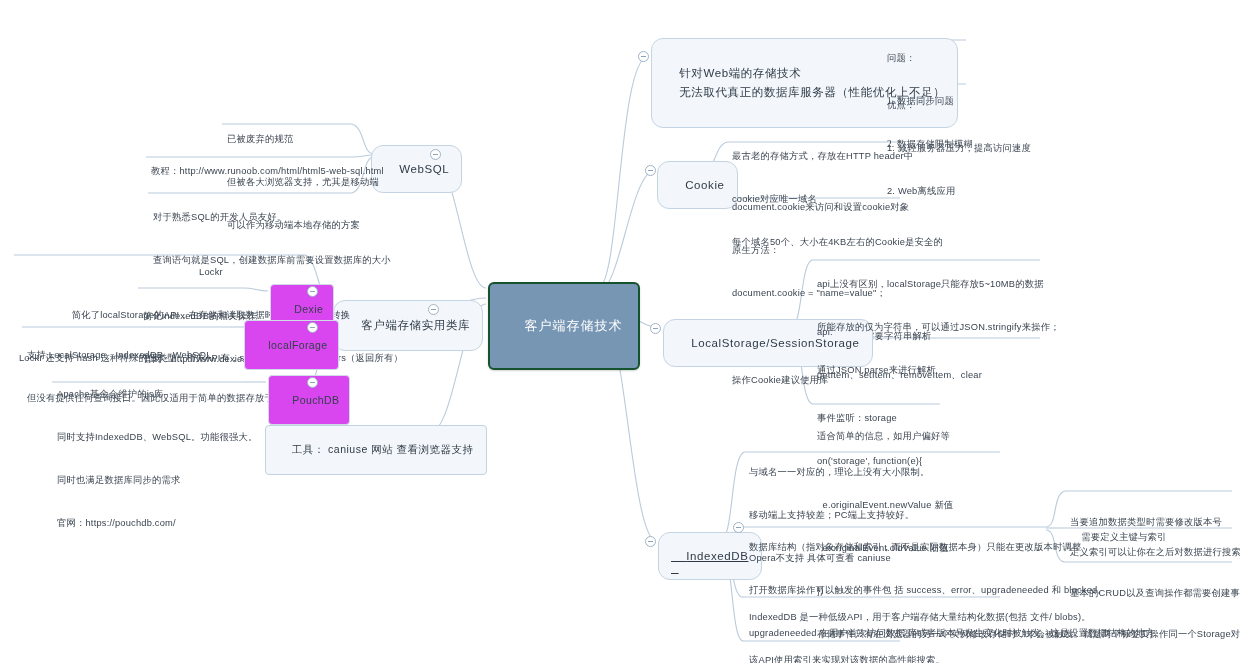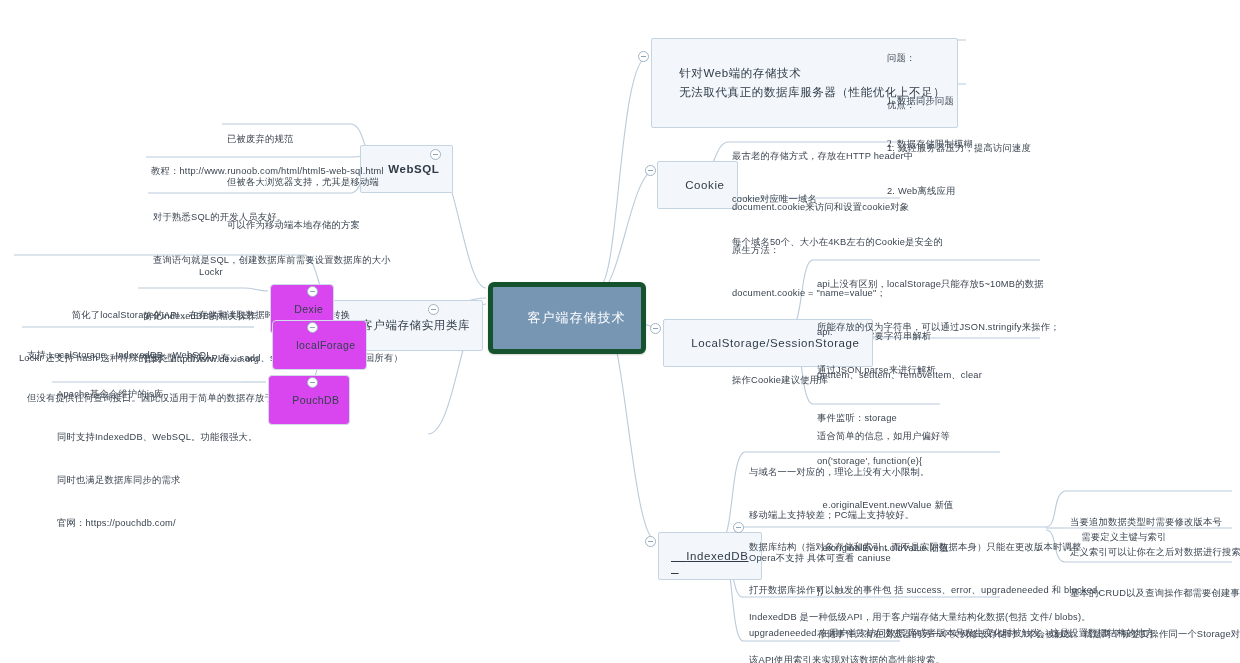--- a/index.html
+++ b/index.html
@@ -11,32 +11,32 @@
     position:relative;
   }
   #canvas{position:absolute;inset:0;width:1240px;height:663px;}
   .lines{position:absolute;left:0;top:0;width:1240px;height:663px;pointer-events:none;}
 
   
   .node{position:absolute;box-sizing:border-box;white-space:pre;}
 
   .root{
     background:#7796b4;
-    border:5px solid #14532d;
+    border:2px solid #14532d;
     border-radius:6px;
     color:#ffffff;
     font-size:13px;
-    padding:7px 16px;
+    padding:18px 16px;
     letter-spacing:1px;
     box-shadow:0 1px 2px rgba(0,0,0,.18);
   }
   .branch{
     background:#f3f7fb;
     border:1px solid #c5d4e2;
-    border-radius:2px;
+    border-radius:12px;
     color:#2f3a45;
     font-size:11.5px;
     padding:5px 12px;
     letter-spacing:.6px;
   }
   .sub{
     background:#d946ef;
     border:1px solid #cfdbe6;
     border-radius:4px;
     color:#33404c;
@@ -250,21 +250,21 @@
 
   <div class="node leaf" style="left:746px;top:579px;">
     <span class="ln">IndexedDB 是一种低级API，用于客户端存储大量结构化数据(包括 文件/ blobs)。</span>
     <span class="ln">该API使用索引来实现对该数据的高性能搜索。</span>
     
   </div>
   <div class="node leaf" style="left:746px;top:635px;">
     
   </div>
 
-  <div class="node branch" style="left:360px;top:145px;font-weight:bold;">
+  <div class="node branch" style="left:371px;top:145px;">
     <span>WebSQL</span>
   </div>
   <div class="knob" style="left:430px;top:149px;"></div>
 
   <div class="node leaf" style="left:224px;top:101px;">
     <span class="ln">已被废弃的规范</span>
     <span class="ln">但被各大浏览器支持，尤其是移动端</span>
     <span class="ln">可以作为移动端本地存储的方案</span>
   </div>
   <div class="node leaf" style="left:148px;top:133px;">
@@ -288,34 +288,37 @@
 
   <div class="node sub" style="left:270px;top:284px;">
     <span>Dexie</span>
   </div>
   <div class="knob" style="left:307px;top:286px;"></div>
   <div class="node leaf" style="left:140px;top:278px;">
     <span class="ln">简化indexedDB的相关操作</span>
     <span class="ln">官网：http://www.dexie.org</span>
   </div>
 
-  <div class="node sub" style="left:272px;top:320px;">
+  <div class="node sub" style="left:244px;top:320px;">
     <span>localForage</span>
   </div>
   <div class="knob" style="left:307px;top:322px;"></div>
   <div class="node leaf" style="left:24px;top:317px;">
     <span class="ln">支持 LocalStorage、IndexedDB、WebSQL</span>
     <span class="ln">但没有提供任何查询接口。因此仅适用于简单的数据存放于读取</span>
   </div>
 
   <div class="node sub" style="left:268px;top:375px;">
     <span>PouchDB</span>
   </div>
   <div class="knob" style="left:307px;top:377px;"></div>
   <div class="node leaf" style="left:54px;top:356px;">
     <span class="ln">Apache基金会维护的js库</span>
     <span class="ln">同时支持IndexedDB、WebSQL。功能很强大。</span>
     <span class="ln">同时也满足数据库同步的需求</span>
     <span class="ln">官网：https://pouchdb.com/</span>
   </div>
 
+  <div class="node toolnode" style="left:265px;top:425px;">
+    <span>工具： caniuse 网站 查看浏览器支持</span>
+  </div>
 
 </div>
 
 </body></html>

